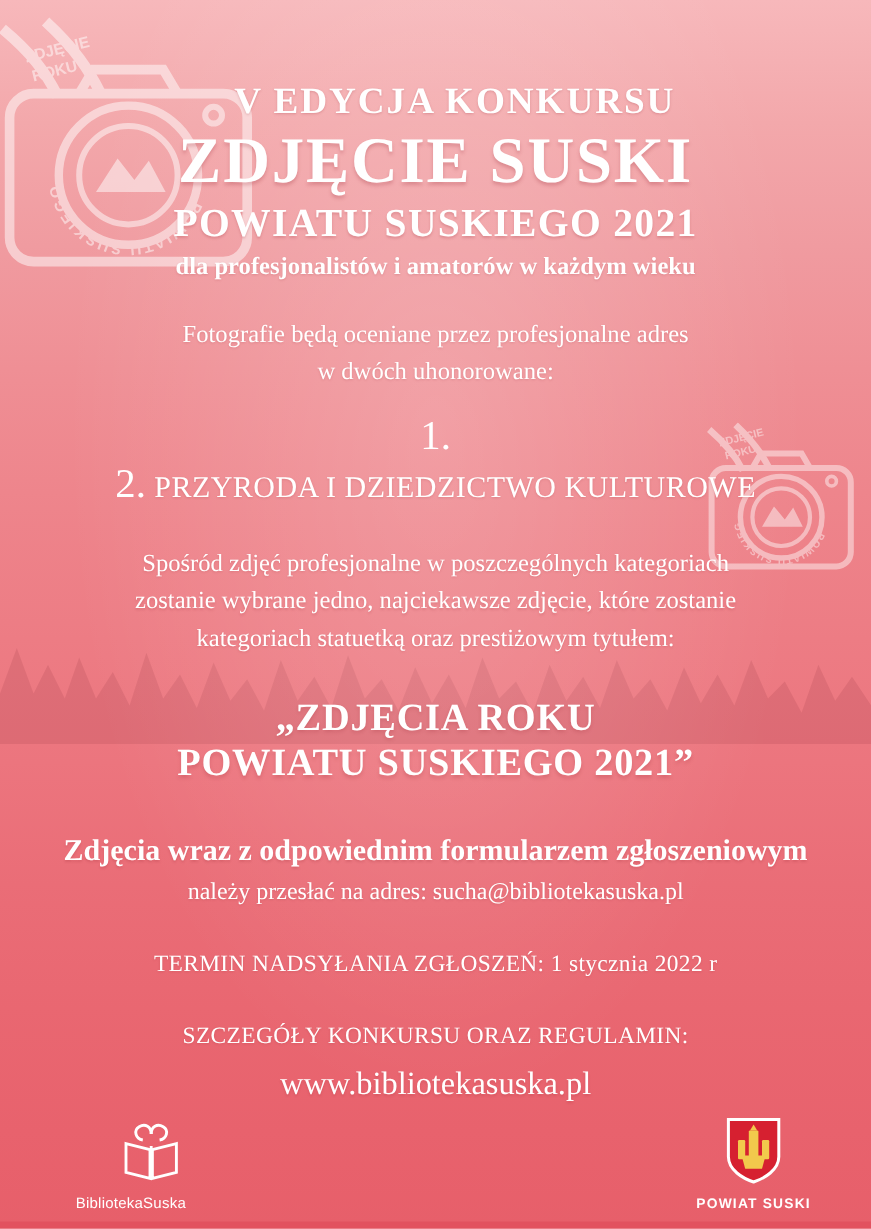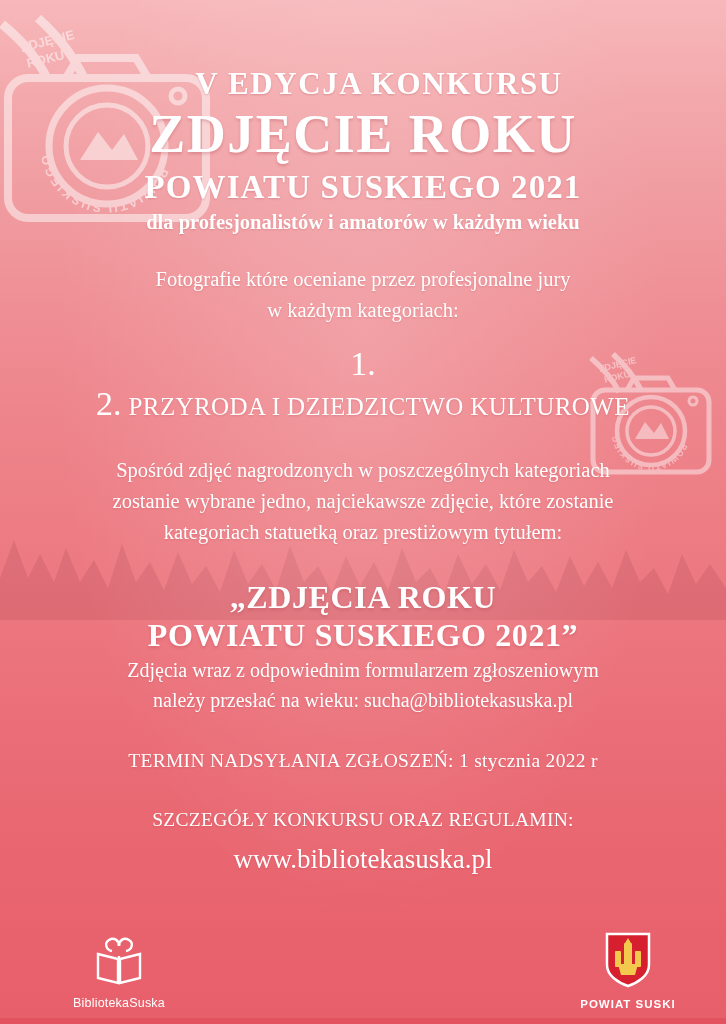--- a/index.html
+++ b/index.html
@@ -132,22 +132,24 @@
   .title-quote {
     margin-top: 32px;
     font-size: 32px;
     font-weight: bold;
     line-height: 1.18;
     letter-spacing: 0.6px;
     text-shadow: 0 2px 3px rgba(150,40,50,0.22);
   }
 
   .p-send {
-    font-size: 20px;
+    margin-top: 36px;
+    font-size: 25px;
     line-height: 1.5;
+    font-weight: bold;
   }
   .p-term {
     margin-top: 32px;
     font-size: 19.5px;
     letter-spacing: 0.3px;
   }
   .p-details {
     margin-top: 32px;
     font-size: 19.5px;
     letter-spacing: 0.3px;
@@ -161,23 +163,23 @@
   .footer {
     position: absolute;
     left: 0;
     right: 0;
     bottom: 14px;
     height: 92px;
     z-index: 4;
   }
   .logo-lib {
     position: absolute;
-    left: 64px;
+    left: 45px;
     bottom: 0;
-    text-align: center;
+    text-align: right;
     width: 110px;
   }
   .logo-lib .cap {
     font-size: 12.5px;
     letter-spacing: 0.2px;
     margin-top: 4px;
     font-family: "Liberation Sans", sans-serif;
   }
   .logo-pow {
     position: absolute;
@@ -264,47 +266,47 @@
       <text x="22" y="31" fill="#ffffff" font-family="Liberation Sans, sans-serif" font-size="9" font-weight="bold" transform="rotate(-14 22 31)">ROKU</text>
       <text fill="#ffffff" font-family="Liberation Sans, sans-serif" font-size="8" font-weight="bold" letter-spacing="1">
         <textPath href="#ringPathSmall" startOffset="56%">POWIATU SUSKIEGO</textPath>
       </text>
     </svg>
   </div>
 
   <div class="content">
 
     <h2 class="t-edycja">V EDYCJA KONKURSU</h2>
-    <h1 class="t-zdjecie">ZDJĘCIE ROKU</h1>
+    <h1 class="t-zdjecie">ZDJĘCIE SUSKI</h1>
     <h2 class="t-powiat">POWIATU SUSKIEGO 2021</h2>
 
     <p class="para p-intro" style="margin-top:2px;">dla profesjonalistów i amatorów w każdym wieku</p>
 
-    <p class="para p-jury">Fotografie które oceniane przez profesjonalne jury</p>
-    <p class="para" style="font-size:20.5px;margin-top:2px;">w każdym kategoriach:</p>
+    <p class="para p-jury">Fotografie będą oceniane przez profesjonalne adres</p>
+    <p class="para" style="font-size:20.5px;margin-top:2px;">w dwóch uhonorowane:</p>
 
     <div class="cats">
       <div class="cat-row">
         <span class="cat-num">1.</span>
       </div>
       <div class="cat-row">
         <span class="cat-num">2.</span>
         <span class="cat-label">PRZYRODA I DZIEDZICTWO KULTUROWE</span>
       </div>
     </div>
 
-    <p class="para p-sposrod">Spośród zdjęć nagrodzonych w poszczególnych kategoriach</p>
+    <p class="para p-sposrod">Spośród zdjęć profesjonalne w poszczególnych kategoriach</p>
     <p class="para" style="font-size:20.5px;line-height:1.5;">zostanie wybrane jedno, najciekawsze zdjęcie, które zostanie</p>
     <p class="para" style="font-size:20.5px;line-height:1.5;">kategoriach statuetką oraz prestiżowym tytułem:</p>
 
     <p class="para title-quote">„ZDJĘCIA ROKU</p>
     <p class="para title-quote" style="margin-top:0;">POWIATU SUSKIEGO 2021”</p>
 
     <p class="para p-send">Zdjęcia wraz z odpowiednim formularzem zgłoszeniowym</p>
-    <p class="para" style="font-size:20px;line-height:1.5;">należy przesłać na wieku: sucha@bibliotekasuska.pl</p>
+    <p class="para" style="font-size:20px;line-height:1.5;">należy przesłać na adres: sucha@bibliotekasuska.pl</p>
 
     <p class="para p-term">TERMIN NADSYŁANIA ZGŁOSZEŃ: 1 stycznia 2022 r</p>
 
     <p class="para p-details">SZCZEGÓŁY KONKURSU ORAZ REGULAMIN:</p>
     <p class="para p-www">www.bibliotekasuska.pl</p>
 
   </div>
 
   <div class="footer">
 

